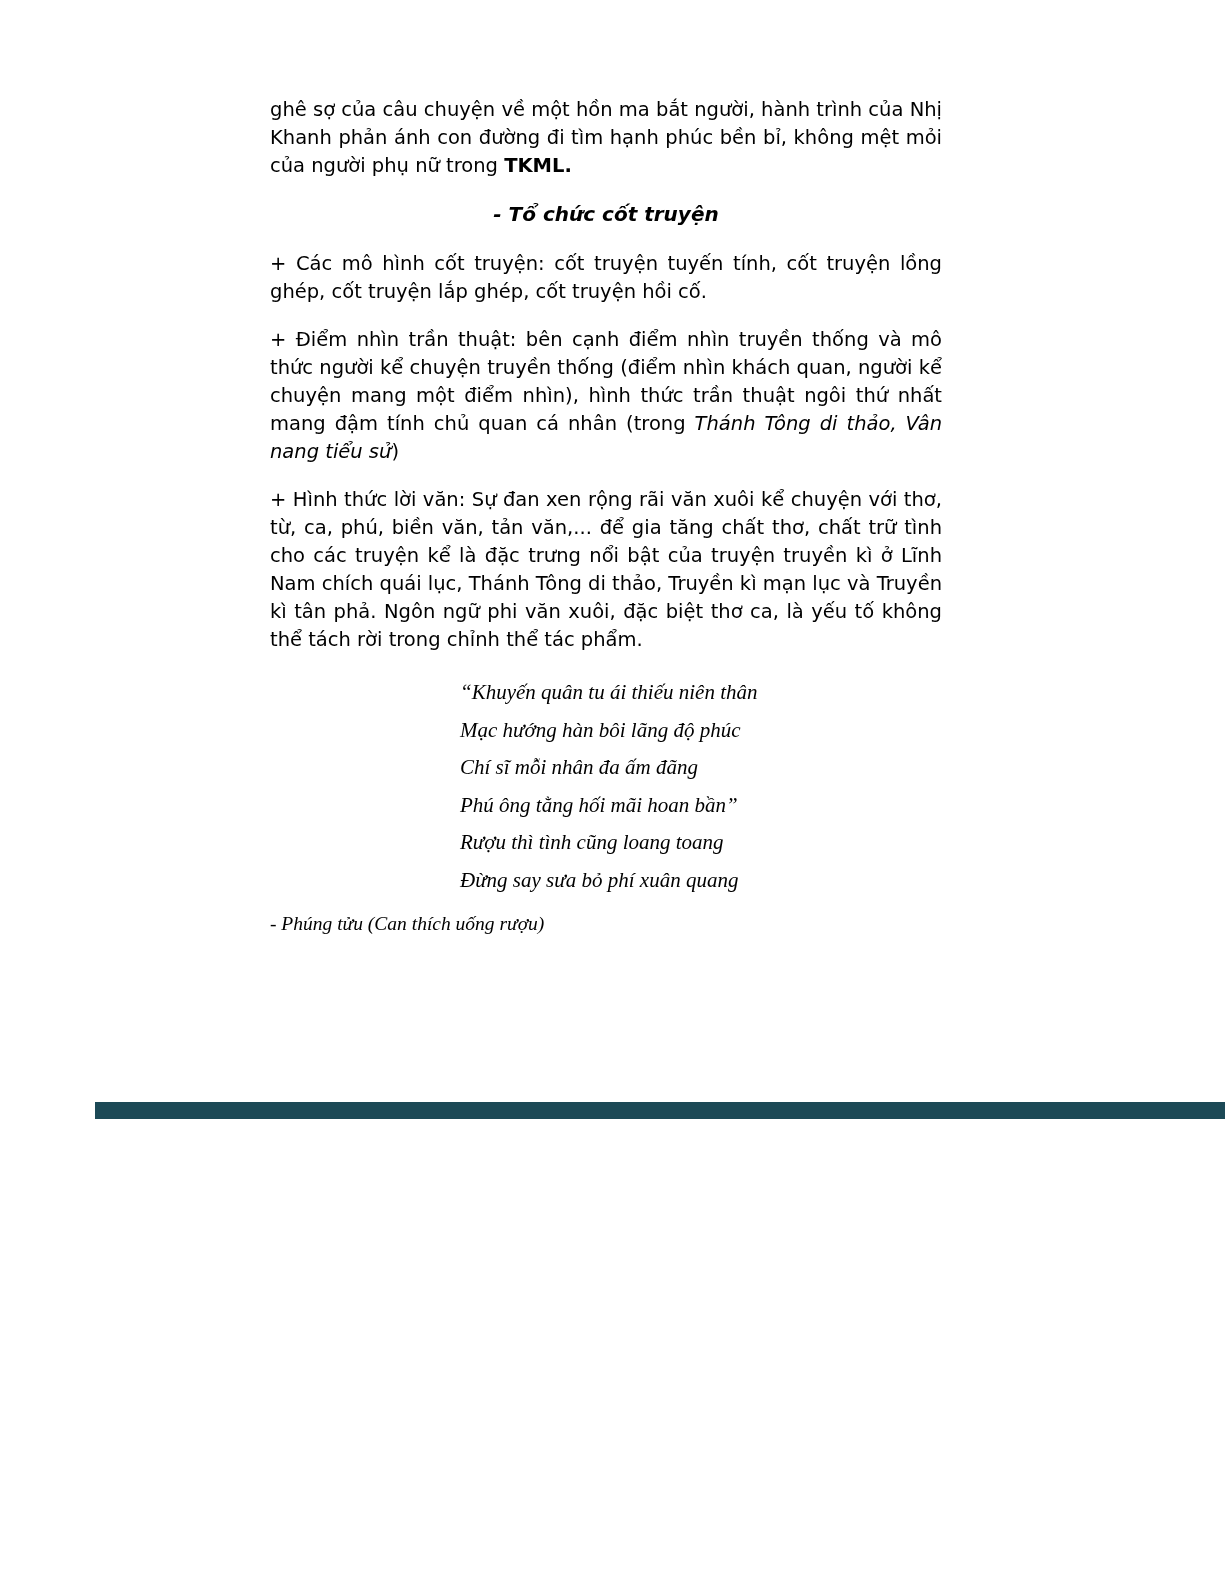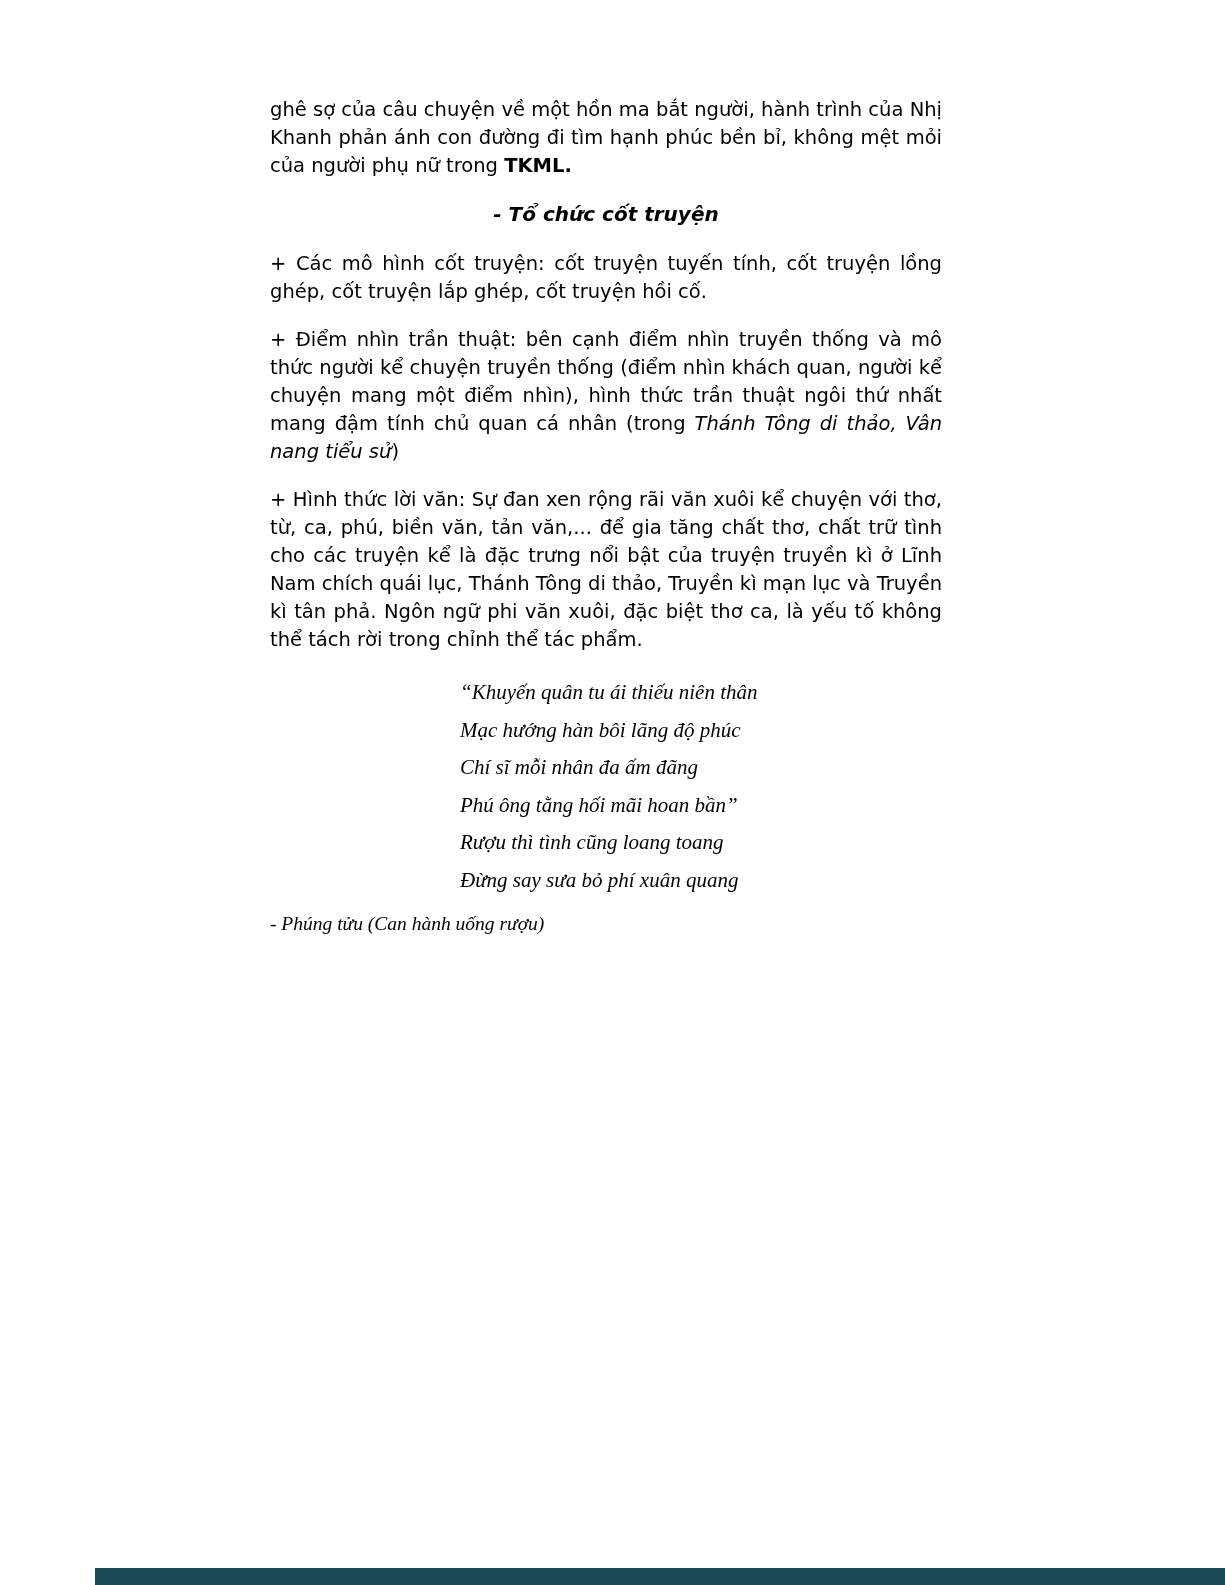--- a/index.html
+++ b/index.html
@@ -3,21 +3,21 @@
 <meta charset="utf-8">
 <style>
   html, body {
     margin: 0;
     padding: 0;
     background: #ffffff;
   }
   .page {
     position: relative;
     width: 1225px;
-    height: 1585px;
+    height: 1119px;
     background: #ffffff;
     overflow: hidden;
     font-family: "DejaVu Sans", "Liberation Sans", sans-serif;
     color: #000000;
     text-decoration: underline;
   }
   .content {
     position: absolute;
     left: 270px;
     top: 96px;
@@ -85,18 +85,18 @@
 
     <div class="poem">
       <p class="poem-line">“Khuyến quân tu ái thiếu niên thân</p>
       <p class="poem-line">Mạc hướng hàn bôi lãng độ phúc</p>
       <p class="poem-line">Chí sĩ mỗi nhân đa ấm đãng</p>
       <p class="poem-line">Phú ông tằng hối mãi hoan bần”</p>
       <p class="poem-line">Rượu thì tình cũng loang toang</p>
       <p class="poem-line">Đừng say sưa bỏ phí xuân quang</p>
     </div>
 
-    <p class="footnote">- Phúng tửu (Can hành uống rượu)</p>
+    <p class="footnote">- Phúng tửu (Can thích uống rượu)</p>
 
   </div>
 
   <div class="footer-bar" style="background: rgb(28, 73, 86);"></div>
 </div>
 
 </body></html>

